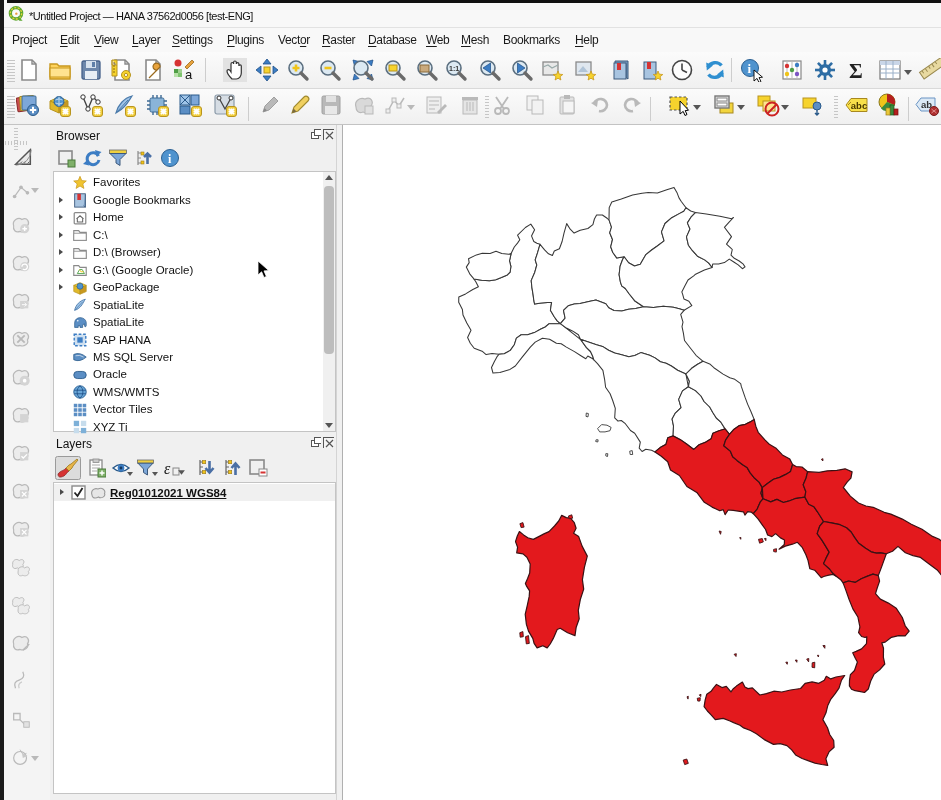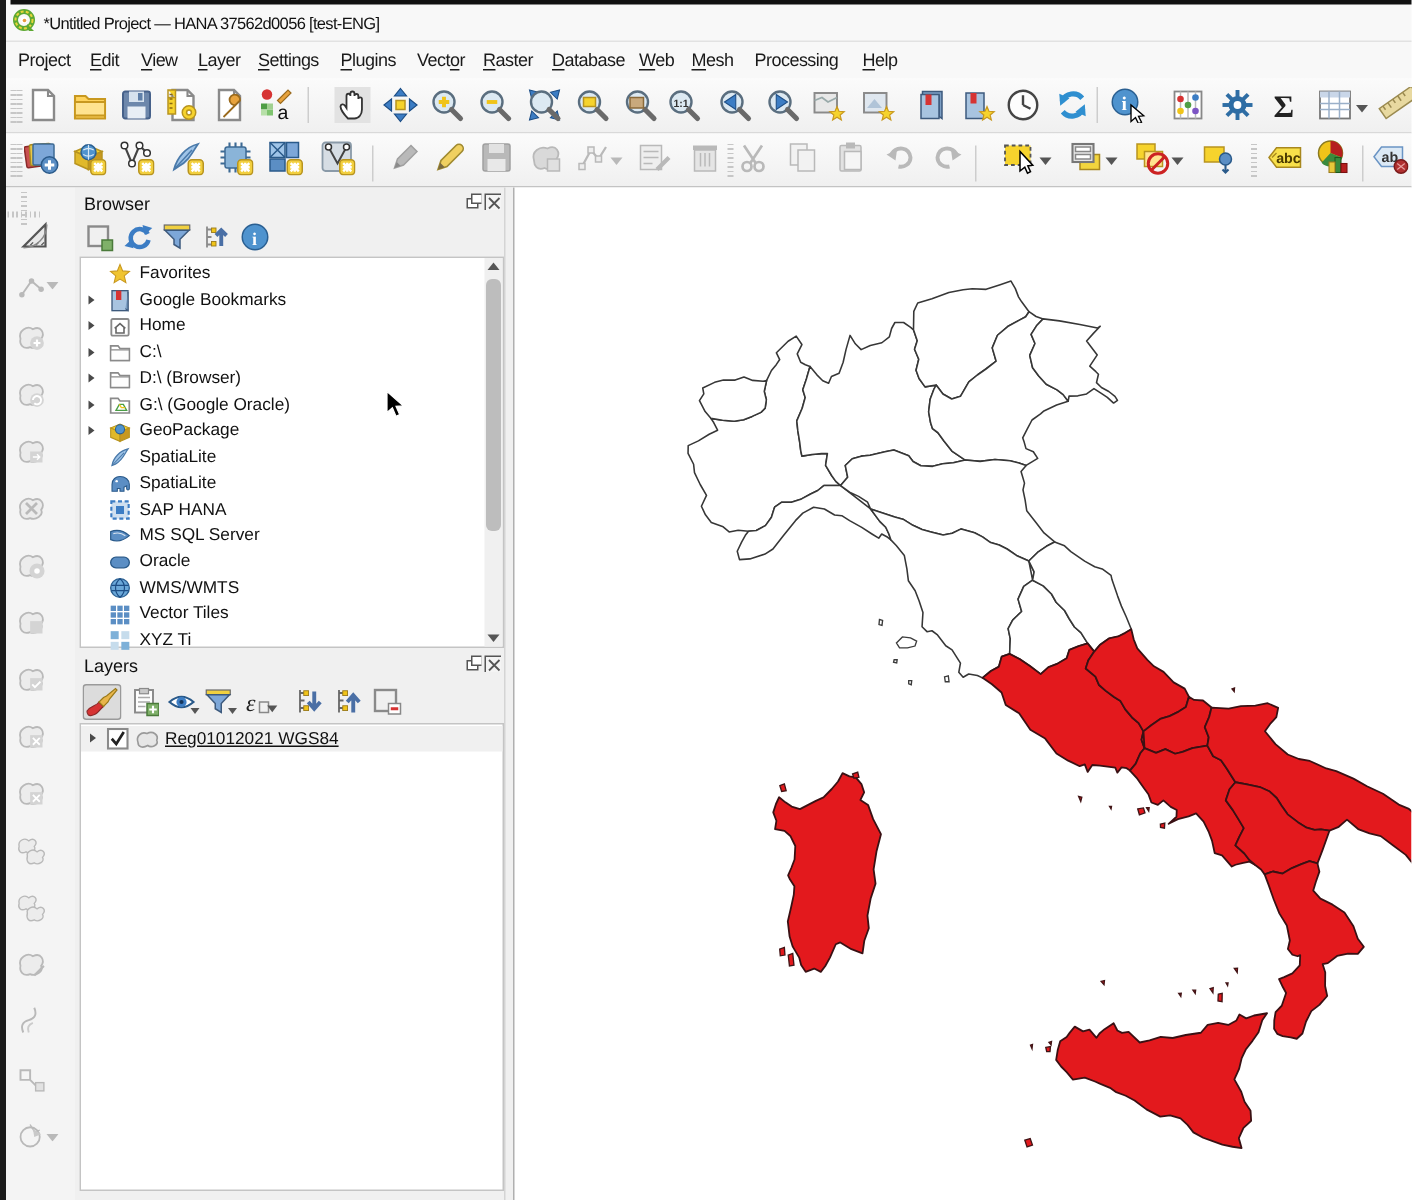--- a/index.html
+++ b/index.html
@@ -44,21 +44,21 @@
     <span style="left:60px"><u>E</u>dit</span>
     <span style="left:94px"><u>V</u>iew</span>
     <span style="left:132px"><u>L</u>ayer</span>
     <span style="left:172px"><u>S</u>ettings</span>
     <span style="left:227px"><u>P</u>lugins</span>
     <span style="left:278px">Vect<u>o</u>r</span>
     <span style="left:322px"><u>R</u>aster</span>
     <span style="left:368px"><u>D</u>atabase</span>
     <span style="left:426px"><u>W</u>eb</span>
     <span style="left:461px"><u>M</u>esh</span>
-    <span style="left:503px">Processing</span>
+    <span style="left:503px">Bookmarks</span>
     <span style="left:575px"><u>H</u>elp</span>
   </div>
 <div id="tb1" class="tb"></div>
 <div id="tb2" class="tb"></div>
 <div id="ltb"></div>
 <div class="grip" style="left:7px;top:60px"></div>
 <div class="grip" style="left:11px;top:60px"></div>
 <svg class="abs" style="left:17px;top:58px" width="24" height="24" viewBox="0 0 24 24">
     <path d="M5,2 h10 l4,4 v16 h-14 z" fill="#fff" stroke="#8a8a8a" stroke-width="1.6"></path>
     <path d="M15,2 v4 h4" fill="none" stroke="#8a8a8a" stroke-width="1.4"></path>
@@ -685,21 +685,21 @@
 <div class="tree" style="left:53px;top:482px;width:283px;height:312px"></div>
 <div class="abs" style="left:54px;top:484px;width:281px;height:17px;background:#f0f0f0"></div>
 <div class="exp" style="left:60px;top:489px"></div>
 <svg class="abs" style="left:71px;top:485px;z-index:6" width="15" height="15" viewBox="0 0 15 15">
     <rect x="1" y="1" width="13" height="13" fill="#fff" stroke="#8a8a8a" stroke-width="1.4"></rect>
     <path d="M3.5,7.5 l3,3.5 5,-8" fill="none" stroke="#222" stroke-width="1.8"></path>
   </svg>
 <svg class="abs" style="left:90px;top:486px;z-index:6" width="17" height="13" viewBox="0 0 17 13">
     <path d="M2,9 C0.5,5 4,1.5 8,3 C12,1 16,4 14.5,7.5 C16,10.5 11,13 8.5,11 C5,13 2,12 2,9 Z" fill="#e6e6e6" stroke="#9a9a9a" stroke-width="1.1"></path>
   </svg>
-<div class="trow" style="left:110px;top:487px;font-weight:normal;text-decoration:underline">Reg01012021 WGS84</div>
+<div class="trow" style="left:110px;top:487px;font-weight:bold;text-decoration:underline">Reg01012021 WGS84</div>
 <div id="splitter"></div>
 <div id="mapcanvas">
 <svg id="mapsvg" width="598" height="675" viewBox="343 125 598 675" style="position:absolute;left:0;top:0">
 <path d="M499.0,354.2L492.1,353.5L486.1,354.6L482.1,351.2L474.2,348.3L470.3,343.2L467.6,337.5L471.0,330.3L466.8,323.0L463.0,315.1L462.4,309.5L458.7,302.2L458.8,297.1L465.6,293.9L472.8,289.5L478.4,286.8L475.8,281.7L473.9,278.9L481.7,280.2L489.5,280.8L495.8,279.8L501.4,277.6L507.3,274.9L510.1,272.1L510.9,266.5L509.5,260.9L511.1,253.6L514.3,247.0L517.5,243.1L519.8,239.7L517.6,235.2L525.4,227.5L530.8,224.1L534.6,229.7L531.5,235.9L533.8,241.5L536.9,243.2L540.0,244.3L537.6,252.7L535.2,259.9L536.8,265.0L534.8,272.2L531.2,280.6L531.9,287.3L533.1,294.6L533.8,300.2L534.6,304.1L541.3,303.0L547.7,302.4L551.6,302.4L550.4,310.3L554.4,317.0L557.2,320.9L560.4,323.7L554.4,323.7L549.2,323.7L545.2,327.0L540.4,329.3L534.4,332.6L527.6,334.8L521.2,334.8L516.4,338.1L514.3,344.8L510.3,350.4L504.2,353.7L499.0,354.2Z" fill="#ffffff" stroke="#373737" stroke-width="1.05" stroke-linejoin="round"></path>
 <path d="M473.9,278.9L470.1,274.4L466.3,267.1L469.2,262.6L468.5,258.7L476.4,254.9L482.3,253.3L490.1,253.4L496.0,251.3L501.8,253.6L508.8,254.2L511.1,253.6L509.5,260.9L510.9,266.5L510.1,272.1L507.3,274.9L501.4,277.6L495.8,279.8L489.5,280.8L481.7,280.2L473.9,278.9Z" fill="#ffffff" stroke="#373737" stroke-width="1.05" stroke-linejoin="round"></path>
 <path d="M540.0,244.3L544.6,249.9L548.5,253.8L552.4,255.5L554.3,251.0L559.4,248.8L562.1,241.5L564.0,233.1L566.7,223.6L570.2,229.2L574.1,233.1L580.2,230.3L587.9,228.5L592.9,224.6L594.4,219.0L596.6,215.0L602.4,215.0L607.1,218.3L609.0,219.9L611.5,227.2L609.7,232.8L612.5,239.5L610.7,246.8L612.7,252.3L616.7,257.9L624.1,256.7L622.6,259.5L620.1,266.2L619.1,274.6L620.4,281.9L621.7,285.8L625.3,288.5L629.3,294.0L634.6,300.7L643.5,306.7L635.6,308.5L628.5,309.2L621.8,310.9L613.9,310.5L608.7,307.7L605.8,303.8L595.9,300.0L590.0,301.2L580.1,303.5L574.2,304.1L568.2,305.8L563.5,310.3L565.1,318.1L560.4,323.7L557.2,320.9L554.4,317.0L550.4,310.3L551.6,302.4L547.7,302.4L541.3,303.0L534.6,304.1L533.8,300.2L533.1,294.6L531.9,287.3L531.2,280.6L534.8,272.2L536.8,265.0L535.2,259.9L537.6,252.7L540.0,244.3Z" fill="#ffffff" stroke="#373737" stroke-width="1.05" stroke-linejoin="round"></path>
 <path d="M609.0,219.9L609.2,207.6L611.8,202.0L621.3,199.1L632.6,195.0L642.1,193.2L648.2,192.5L657.4,192.9L666.8,189.8L674.0,187.4L676.9,192.4L679.0,197.9L681.1,201.2L686.0,207.8L683.8,211.2L679.3,213.6L671.8,217.7L665.0,223.5L661.5,231.9L664.1,240.8L657.3,246.0L651.6,250.0L645.9,254.6L640.3,264.2L634.5,266.0L628.6,262.7L624.1,256.7L616.7,257.9L612.7,252.3L610.7,246.8L612.5,239.5L609.7,232.8L611.5,227.2L609.0,219.9Z" fill="#ffffff" stroke="#373737" stroke-width="1.05" stroke-linejoin="round"></path>
 <path d="M686.0,207.8L690.7,211.0L695.4,212.6L691.0,217.2L687.4,222.9L690.0,229.0L686.5,236.9L688.4,245.2L692.5,250.7L697.5,256.2L704.7,259.9L708.8,263.1L712.1,267.5L704.4,270.0L695.6,274.2L693.7,275.9L688.0,280.0L684.7,286.2L681.8,291.9L682.6,294.1L684.0,299.1L688.9,301.2L691.8,305.6L684.1,310.3L679.3,308.7L673.3,307.2L663.3,306.3L653.4,307.6L643.5,306.7L634.6,300.7L629.3,294.0L625.3,288.5L621.7,285.8L620.4,281.9L619.1,274.6L620.1,266.2L622.6,259.5L624.1,256.7L628.6,262.7L634.5,266.0L640.3,264.2L645.9,254.6L651.6,250.0L657.3,246.0L664.1,240.8L661.5,231.9L665.0,223.5L671.8,217.7L679.3,213.6L683.8,211.2L686.0,207.8Z" fill="#ffffff" stroke="#373737" stroke-width="1.05" stroke-linejoin="round"></path>
 <path d="M695.4,212.6L706.3,213.9L719.9,216.3L731.6,218.7L733.5,217.5L729.1,222.1L724.4,227.3L731.5,236.6L726.5,244.1L730.6,247.8L732.3,249.5L731.0,255.1L734.3,258.3L739.2,261.0L743.3,264.2L745.0,266.9L742.4,268.7L738.2,264.9L734.2,262.3L729.3,259.1L724.4,262.6L718.6,263.9L712.7,264.1L712.1,267.5L708.8,263.1L704.7,259.9L697.5,256.2L692.5,250.7L688.4,245.2L686.5,236.9L690.0,229.0L687.4,222.9L691.0,217.2L695.4,212.6Z" fill="#ffffff" stroke="#373737" stroke-width="1.05" stroke-linejoin="round"></path>
 <path d="M493.0,373.1L499.9,372.6L510.0,369.4L515.3,366.0L522.2,357.1L530.3,347.1L535.2,342.1L542.4,338.2L549.6,339.3L556.4,343.3L561.2,343.8L566.4,347.1L574.5,351.6L581.3,356.0L585.8,358.8L587.8,356.0L591.8,358.2L593.9,359.9L592.6,356.0L590.5,351.5L586.5,347.6L580.4,339.3L578.4,334.8L572.4,330.9L566.4,328.1L560.4,323.7L554.4,323.7L549.2,323.7L545.2,327.0L540.4,329.3L534.4,332.6L527.6,334.8L521.2,334.8L516.4,338.1L514.3,344.8L510.3,350.4L504.2,353.7L499.0,354.2L496.9,356.9L494.4,361.4L491.5,367.5L493.0,373.1Z" fill="#ffffff" stroke="#373737" stroke-width="1.05" stroke-linejoin="round"></path>

